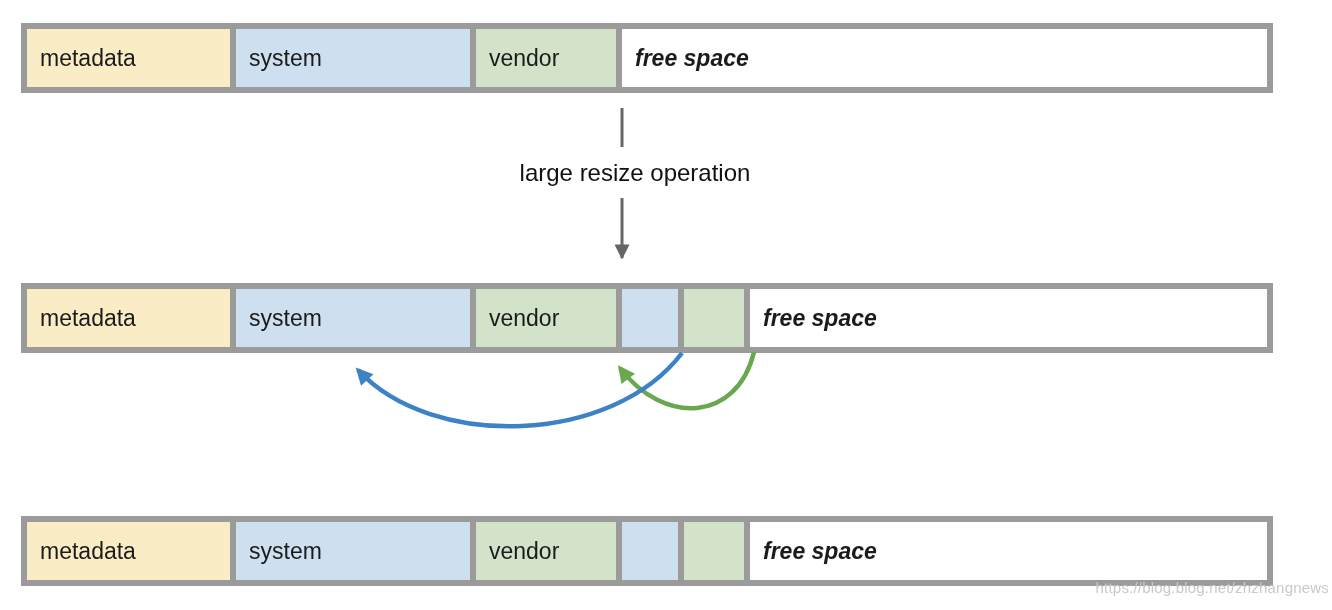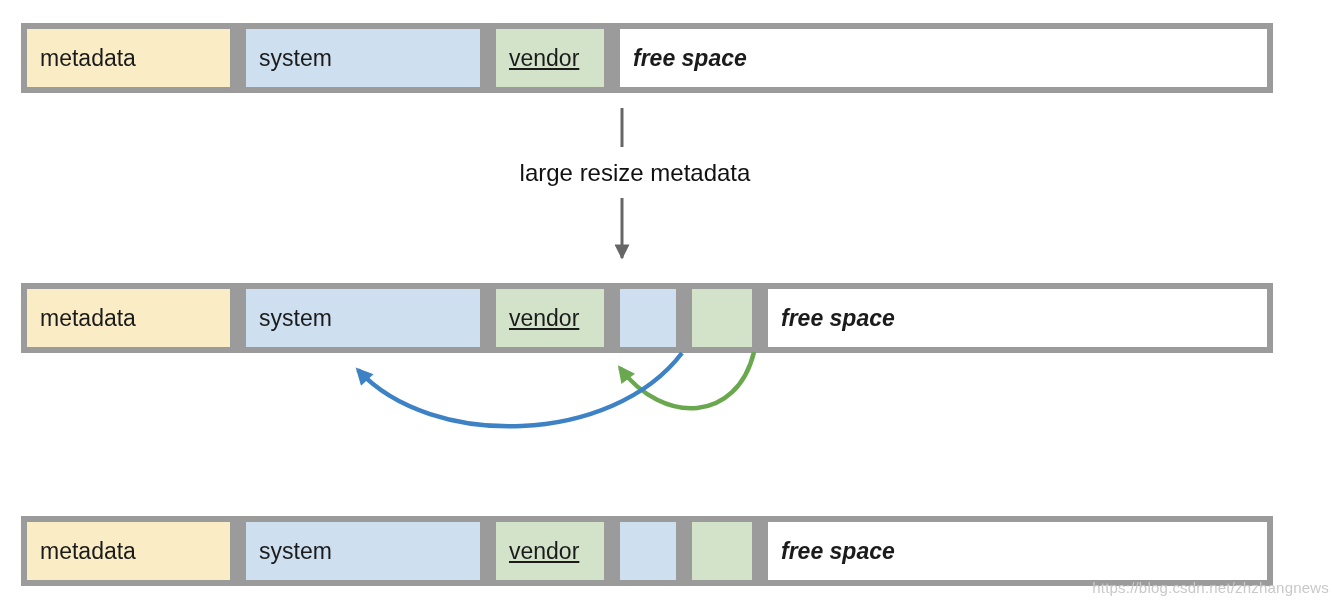--- a/index.html
+++ b/index.html
@@ -18,31 +18,31 @@
   .canvas{
     position:relative;
     width:1332px;height:610px;
     background:#fff;
     font-family:"Liberation Sans", sans-serif;
     overflow:hidden;
   }
   .bar{
     position:absolute;left:21px;width:1252px;height:70px;
     background:var(--border);
-    display:flex;gap:16px;padding:6px;box-sizing:border-box;
+    display:flex;gap:6px;padding:6px;box-sizing:border-box;
   }
   .seg{
     height:58px;display:flex;align-items:center;
     padding-left:13px;box-sizing:border-box;
     font-size:23px;color:var(--text);
     white-space:nowrap;overflow:hidden;
   }
   .seg-metadata{width:203px;background:var(--metadata);}
   .seg-system{width:234px;background:var(--system);}
-  .seg-vendor{width:108px;background:var(--vendor);text-decoration:underline;}
+  .seg-vendor{width:140px;background:var(--vendor);}
   .seg-sys-ext{width:56px;background:var(--system);padding:0;}
   .seg-ven-ext{width:60px;background:var(--vendor);padding:0;}
   .seg-free{flex:1;background:var(--free);font-style:italic;font-weight:bold;}
   #bar-before{top:23px;}
   #bar-after{top:283px;}
   #bar-final{top:516px;}
   .op-label{
     position:absolute;left:470px;top:159px;width:330px;
     text-align:center;font-size:24px;color:#111;
   }
@@ -75,21 +75,21 @@
       <span>system</span>
     </div>
     <div class="seg seg-vendor">
       <span>vendor</span>
     </div>
     <div class="seg seg-free">
       <span>free space</span>
     </div>
   </div>
 
-  <div class="op-label">large resize metadata</div>
+  <div class="op-label">large resize operation</div>
 
   <div class="bar" id="bar-after">
     <div class="seg seg-metadata">
       <span>metadata</span>
     </div>
     <div class="seg seg-system">
       <span>system</span>
     </div>
     <div class="seg seg-vendor">
       <span>vendor</span>
@@ -134,15 +134,15 @@
     <g>
       <line x1="622" y1="108" x2="622" y2="147" class="stroke-gray" stroke-width="3"></line>
       <line x1="622" y1="198" x2="622" y2="258" class="stroke-gray" stroke-width="3" marker-end="url(#head-gray)"></line>
     </g>
 
     <path d="M 754 352 C 737 422, 664 426, 620 368" fill="none" class="stroke-green" stroke-width="4.5" marker-end="url(#head-green)"></path>
 
     <path d="M 682 353 C 612 445, 432 450, 358 370" fill="none" class="stroke-blue" stroke-width="4.5" marker-end="url(#head-blue)"></path>
   </svg>
 
-  <div class="watermark">https://blog.csdn.net/zhzhangnews</div>
+  <div class="watermark">https://blog.blog.net/zhzhangnews</div>
 
 </div>
 
 </body></html>

